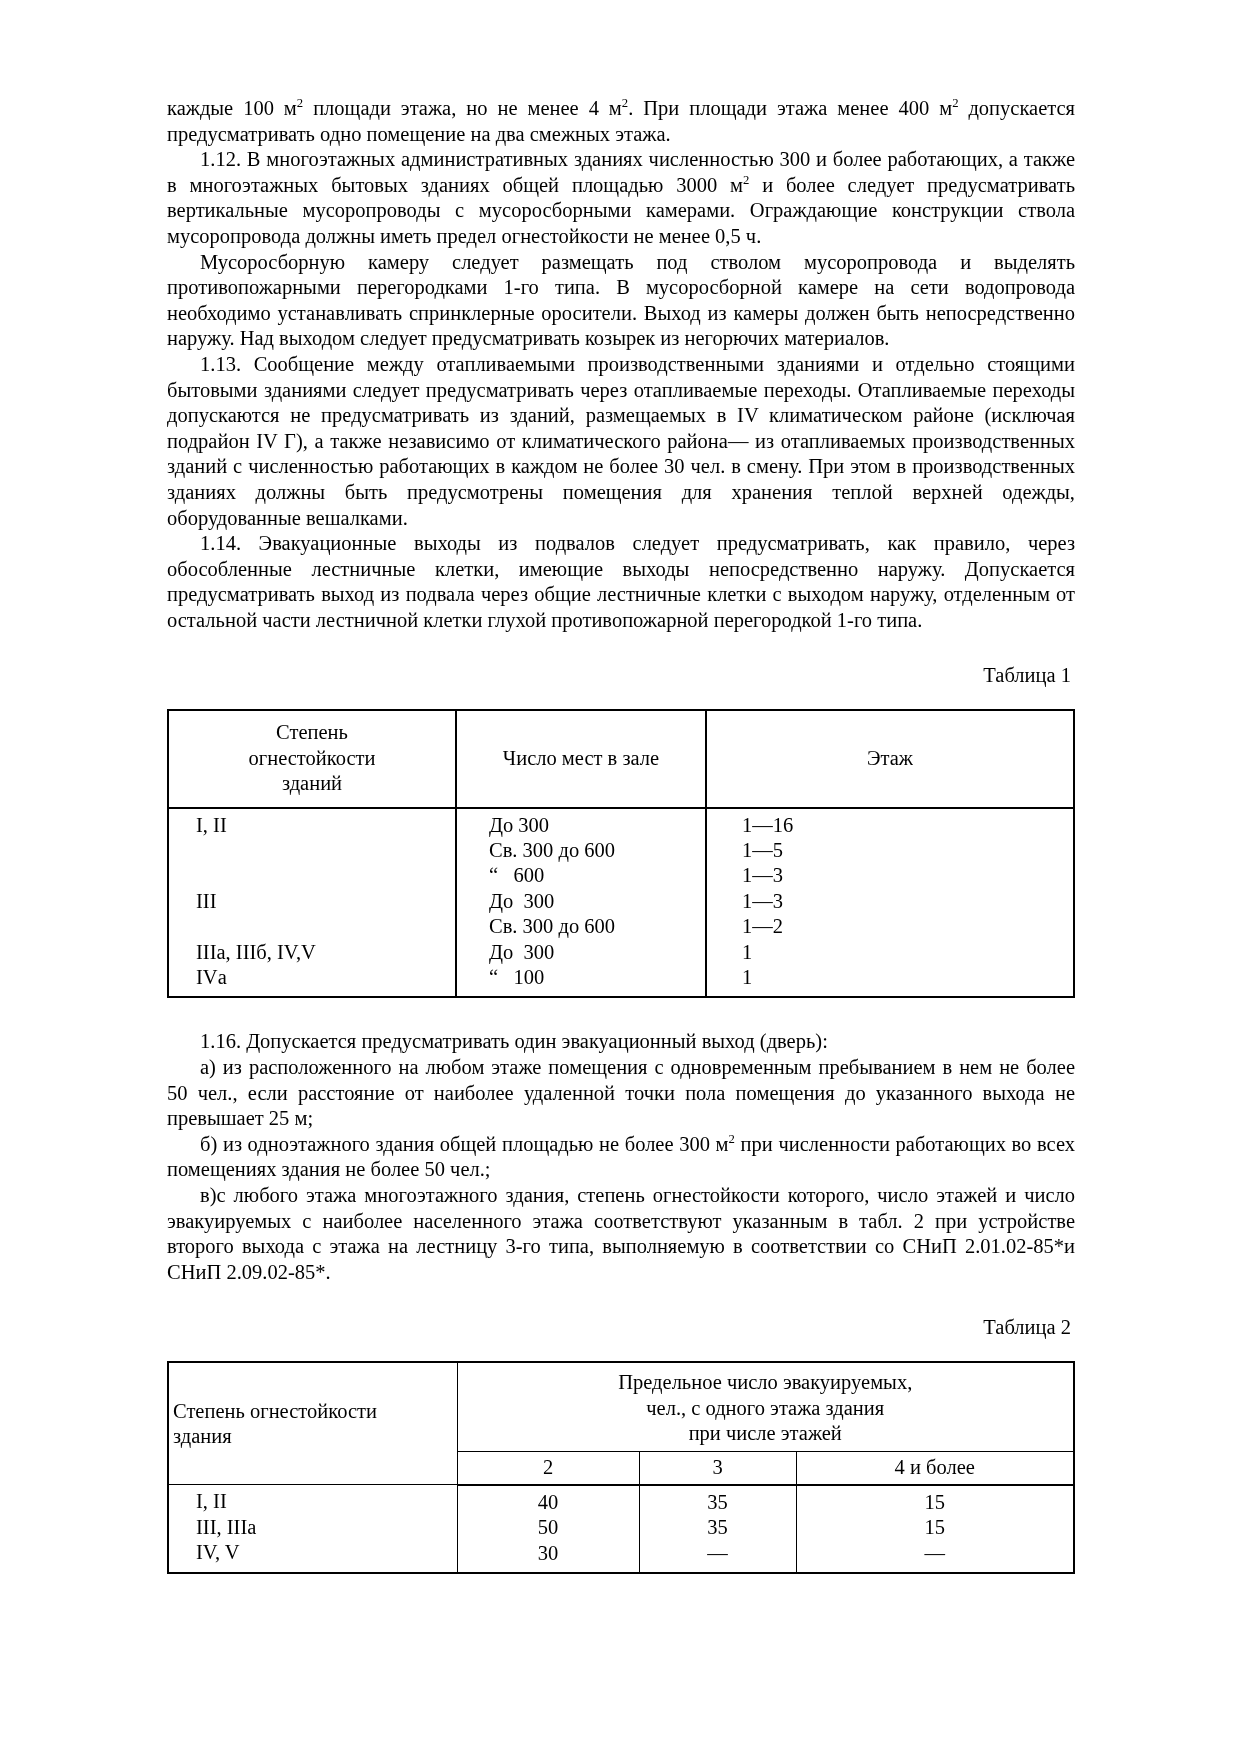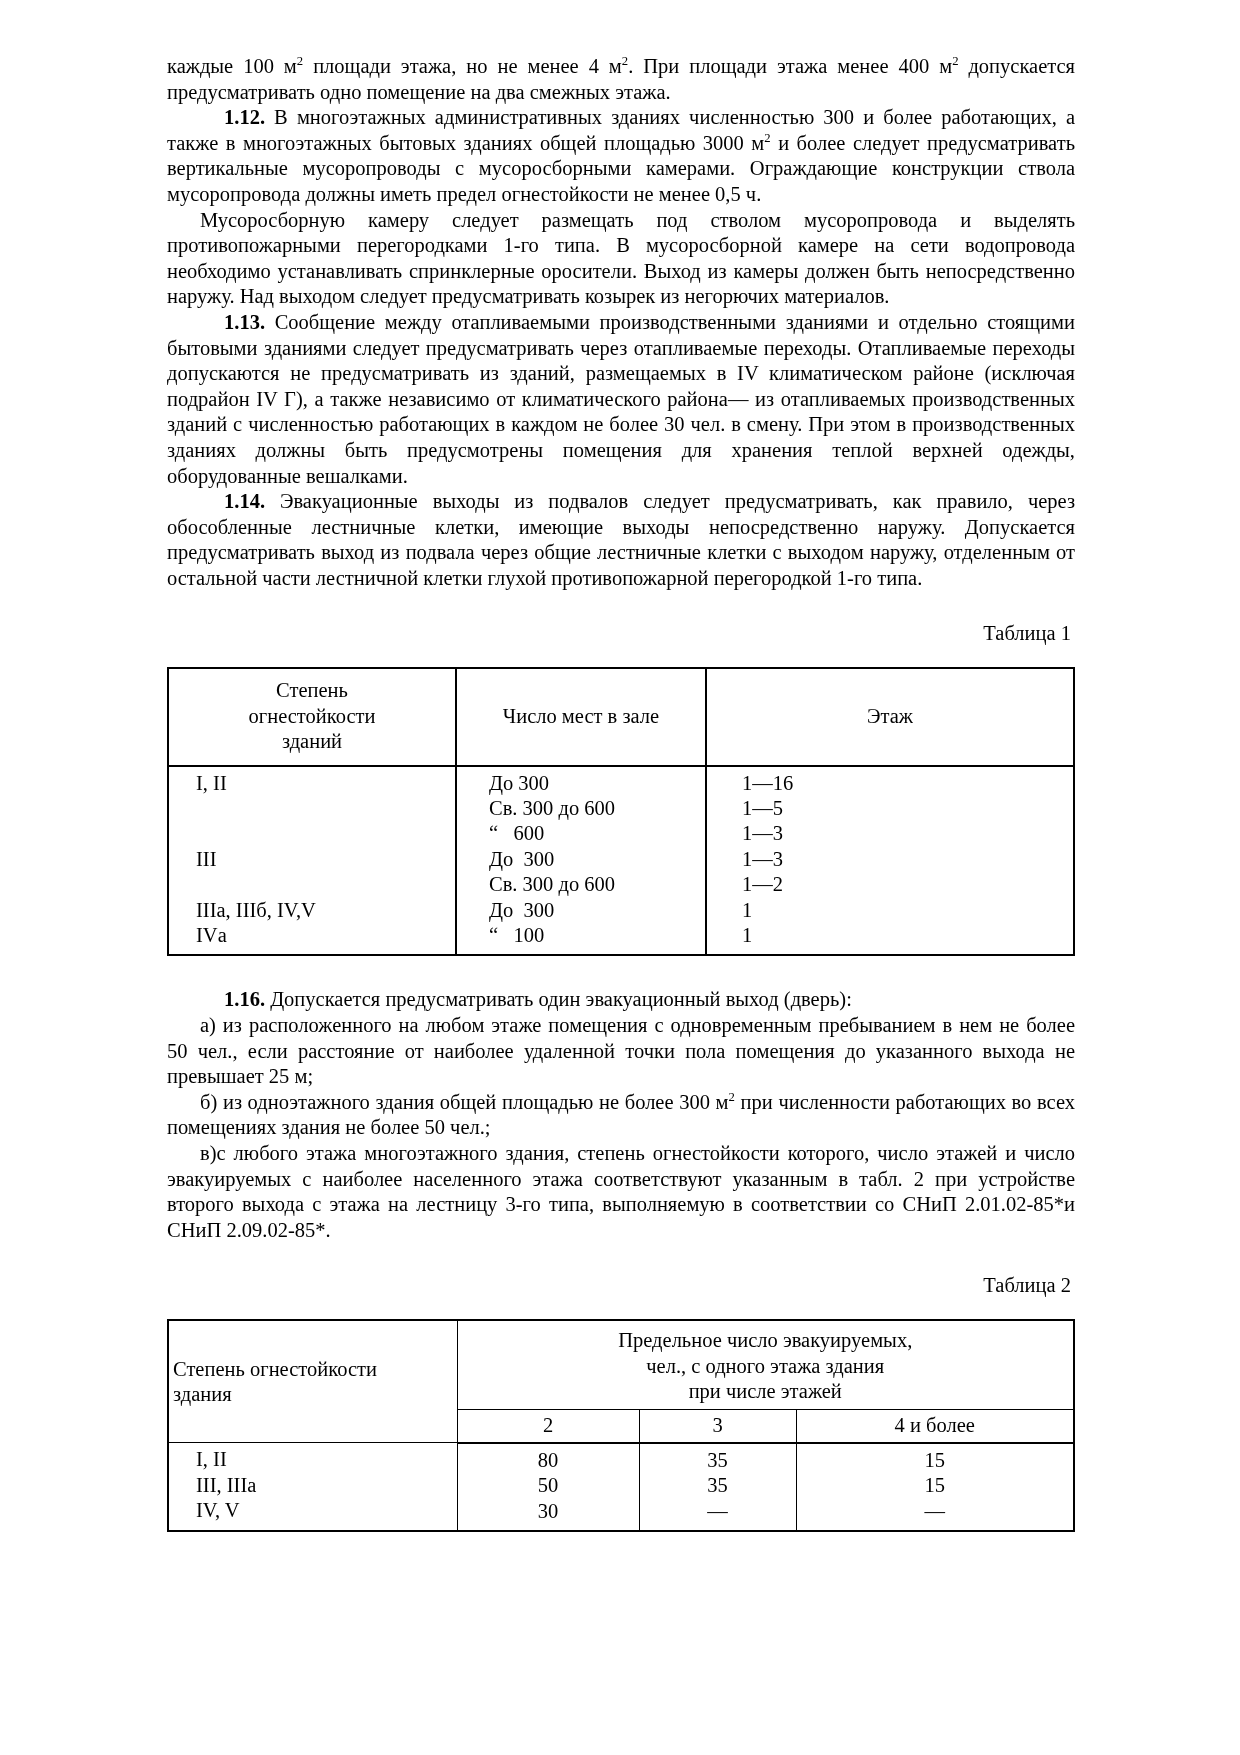--- a/index.html
+++ b/index.html
@@ -12,39 +12,38 @@
     height: 1755px;
     font-family: "Liberation Serif", "DejaVu Serif", serif;
     color: #000000;
     -webkit-font-smoothing: antialiased;
   }
   .page {
     position: relative;
     width: 1240px;
     height: 1453px;
     box-sizing: border-box;
-    padding: 54px 165px 0 167px;
+    padding: 96px 165px 0 167px;
   }
   .body-text {
     font-size: 20.5px;
     line-height: 25.6px;
     text-align: justify;
     text-justify: inter-word;
     margin: 0;
     hyphens: none;
   }
   .indent {
     text-indent: 33px;
   }
   .no-indent {
     text-indent: 0;
   }
   b.num {
-    font-weight: bold;
-    margin-left: 24px;
+    font-weight: normal;
   }
   sup {
     font-size: 0.62em;
     vertical-align: super;
     line-height: 0;
   }
   .table-caption {
     font-size: 20.5px;
     text-align: right;
     margin: 0;
@@ -237,21 +236,21 @@
       </tr>
     </thead>
     <tbody>
       <tr>
         <td class="heavy-l heavy-bot rowpad-top rowpad-bot">
           <div class="b-cell-left">I, II</div>
           <div class="b-cell-left">III, IIIа</div>
           <div class="b-cell-left">IV, V</div>
         </td>
         <td class="heavy-bot rowpad-top rowpad-bot">
-          <div class="b-cell">80</div>
+          <div class="b-cell">40</div>
           <div class="b-cell">50</div>
           <div class="b-cell">30</div>
         </td>
         <td class="heavy-bot rowpad-top rowpad-bot">
           <div class="b-cell">35</div>
           <div class="b-cell">35</div>
           <div class="b-cell">—</div>
         </td>
         <td class="heavy-bot heavy-r rowpad-top rowpad-bot">
           <div class="b-cell">15</div>

